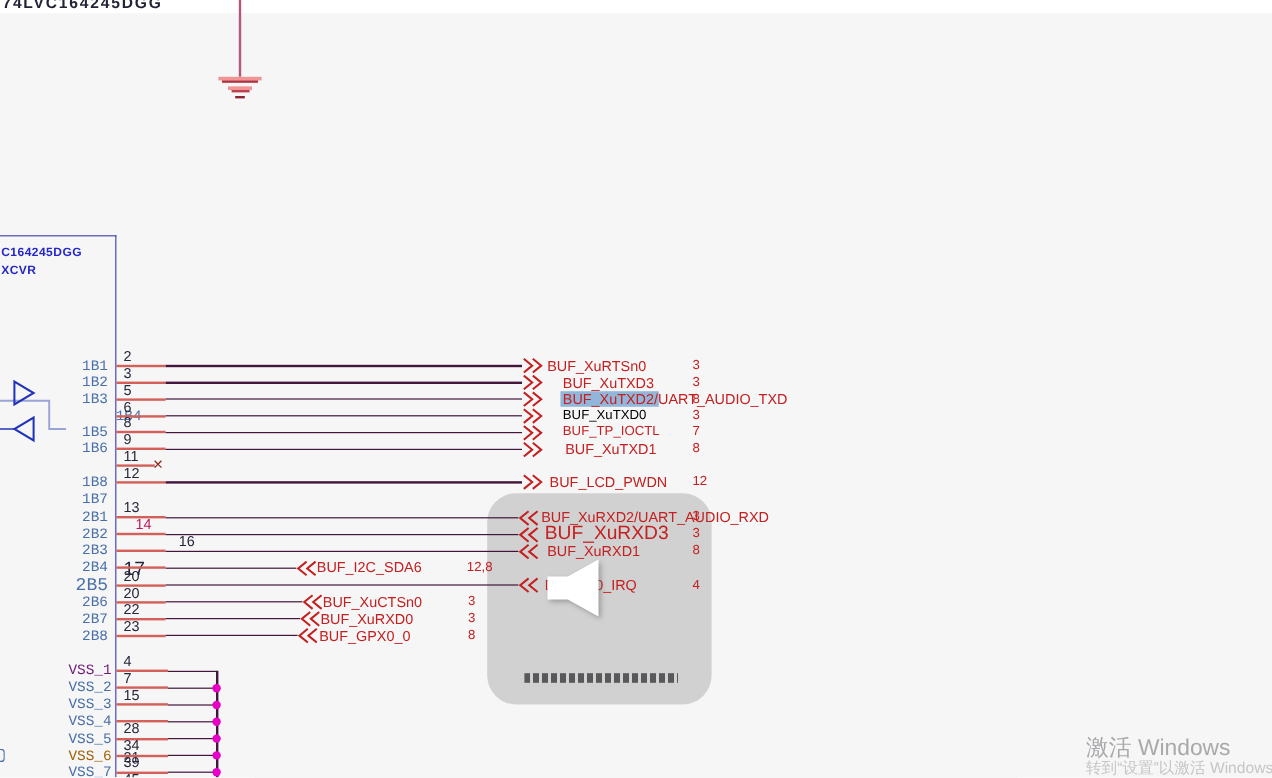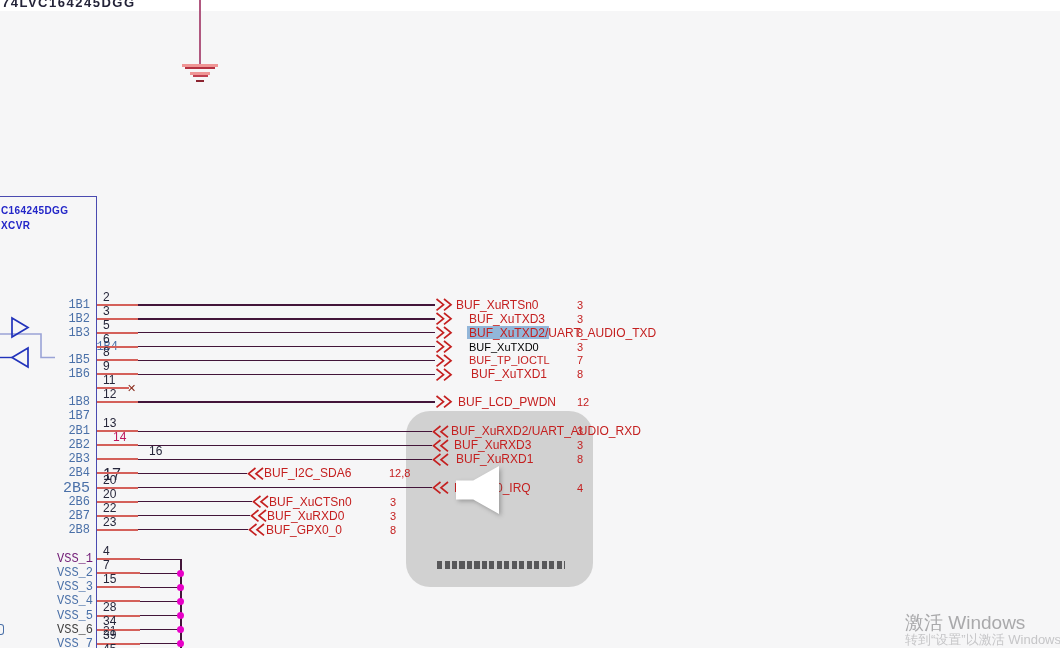--- a/index.html
+++ b/index.html
@@ -180,21 +180,21 @@
     <span class="t" style="position: absolute; z-index: 2; left: 451px; top: 431.3px; font-size: 12px; color: rgb(196, 32, 32);">BUF_XuRXD2/UART_AUDIO_RXD</span>
     <span class="t" style="position: absolute; z-index: 2; left: 577px; top: 431.3px; font-size: 11px; color: rgb(196, 32, 32);">3</span>
     <span class="t tr" style="position: absolute; z-index: 2; left: 90px; top: 445.36px; font-size: 12px; color: rgb(74, 112, 168);">2B2</span>
     <span class="t" style="position: absolute; z-index: 2; left: 113px; top: 437.36px; font-size: 12px; color: #be185d;">14</span>
     <div style="position: absolute; z-index: 2; left: 97px; top: 444.36px; width: 41px; height: 2px; background: rgb(212, 96, 90);"></div>
     <div style="position: absolute; z-index: 2; left: 138px; top: 444.61px; width: 294px; height: 1.5px; background: rgb(67, 21, 58);"></div>
     <div style="position: absolute; z-index: 2; left: 432px; top: 438.66px; width: 18px; height: 13.5px;"><svg width="18" height="14" fill="none" stroke="#c42020" stroke-width="1.7">
         <polyline points="8.5,1 1.5,6.7 8.5,12.4"></polyline>
         <polyline points="16,1 9,6.7 16,12.4"></polyline>
       </svg></div>
-    <span class="t" style="position: absolute; z-index: 2; left: 454px; top: 445.36px; font-size: 12px; color: rgb(196, 32, 32); text-align: right;">BUF_XuRXD3</span>
+    <span class="t" style="position: absolute; z-index: 2; left: 454px; top: 445.36px; font-size: 16px; color: rgb(196, 32, 32); text-align: right;">BUF_XuRXD3</span>
     <span class="t" style="position: absolute; z-index: 2; left: 577px; top: 445.36px; font-size: 11px; color: rgb(196, 32, 32);">3</span>
     <span class="t tr" style="position: absolute; z-index: 2; left: 90px; top: 459.42px; font-size: 12px; color: rgb(74, 112, 168);">2B3</span>
     <span class="t" style="position: absolute; z-index: 2; left: 103px; top: 451.42px; font-size: 12px; color: rgb(38, 38, 58); margin-left: 46px;">16</span>
     <div style="position: absolute; z-index: 2; left: 97px; top: 458.42px; width: 41px; height: 2px; background: rgb(212, 96, 90);"></div>
     <div style="position: absolute; z-index: 2; left: 138px; top: 458.67px; width: 294px; height: 1.5px; background: rgb(67, 21, 58);"></div>
     <div style="position: absolute; z-index: 2; left: 432px; top: 452.72px; width: 18px; height: 13.5px;"><svg width="18" height="14" fill="none" stroke="#c42020" stroke-width="1.7">
         <polyline points="8.5,1 1.5,6.7 8.5,12.4"></polyline>
         <polyline points="16,1 9,6.7 16,12.4"></polyline>
       </svg></div>
     <span class="t" style="position: absolute; z-index: 2; left: 456px; top: 459.42px; font-size: 12px; color: rgb(196, 32, 32);">BUF_XuRXD1</span>
@@ -269,21 +269,21 @@
     <span class="t tr" style="position: absolute; z-index: 2; left: 93px; top: 601.48px; font-size: 12px; color: rgb(74, 112, 168);">VSS_4</span>
     <div style="position: absolute; z-index: 2; left: 97px; top: 600.48px; width: 43px; height: 2px; background: rgb(212, 96, 90);"></div>
     <div style="position: absolute; z-index: 2; left: 140px; top: 600.73px; width: 41px; height: 1.5px; background: rgb(67, 21, 58);"></div>
     <div style="position: absolute; z-index: 2; left: 177px; top: 597.98px; width: 7px; height: 7px; border-radius: 50%; background: rgb(232, 0, 200);"></div>
     <span class="t" style="position: absolute; z-index: 2; left: 103px; top: 607.04px; font-size: 12px; color: rgb(38, 38, 58);">28</span>
     <span class="t tr" style="position: absolute; z-index: 2; left: 93px; top: 615.54px; font-size: 12px; color: rgb(74, 112, 168);">VSS_5</span>
     <div style="position: absolute; z-index: 2; left: 97px; top: 614.54px; width: 43px; height: 2px; background: rgb(212, 96, 90);"></div>
     <div style="position: absolute; z-index: 2; left: 140px; top: 614.79px; width: 41px; height: 1.5px; background: rgb(67, 21, 58);"></div>
     <div style="position: absolute; z-index: 2; left: 177px; top: 612.04px; width: 7px; height: 7px; border-radius: 50%; background: rgb(232, 0, 200);"></div>
     <span class="t" style="position: absolute; z-index: 2; left: 103px; top: 621.1px; font-size: 12px; color: rgb(38, 38, 58);">34</span>
-    <span class="t tr" style="position: absolute; z-index: 2; left: 93px; top: 629.6px; font-size: 12px; color: #404040;">VSS_6</span>
+    <span class="t tr" style="position: absolute; z-index: 2; left: 93px; top: 629.6px; font-size: 12px; color: #a16207;">VSS_6</span>
     <div style="position: absolute; z-index: 2; left: 97px; top: 628.6px; width: 43px; height: 2px; background: rgb(212, 96, 90);"></div>
     <div style="position: absolute; z-index: 2; left: 140px; top: 628.85px; width: 41px; height: 1.5px; background: rgb(67, 21, 58);"></div>
     <div style="position: absolute; z-index: 2; left: 177px; top: 626.1px; width: 7px; height: 7px; border-radius: 50%; background: rgb(232, 0, 200);"></div>
     <span class="t" style="position: absolute; z-index: 2; left: 103px; top: 635.16px; font-size: 12px; color: rgb(38, 38, 58);">39</span>
     <span class="t tr" style="position: absolute; z-index: 2; left: 93px; top: 643.66px; font-size: 12px; color: rgb(74, 112, 168);">VSS_7</span>
     <div style="position: absolute; z-index: 2; left: 97px; top: 642.66px; width: 43px; height: 2px; background: rgb(212, 96, 90);"></div>
     <div style="position: absolute; z-index: 2; left: 140px; top: 642.91px; width: 41px; height: 1.5px; background: rgb(67, 21, 58);"></div>
     <div style="position: absolute; z-index: 2; left: 177px; top: 640.16px; width: 7px; height: 7px; border-radius: 50%; background: rgb(232, 0, 200);"></div>
     <span class="t" style="position: absolute; z-index: 2; left: 103px; top: 649.22px; font-size: 12px; color: rgb(38, 38, 58);">45</span>
   </div>

